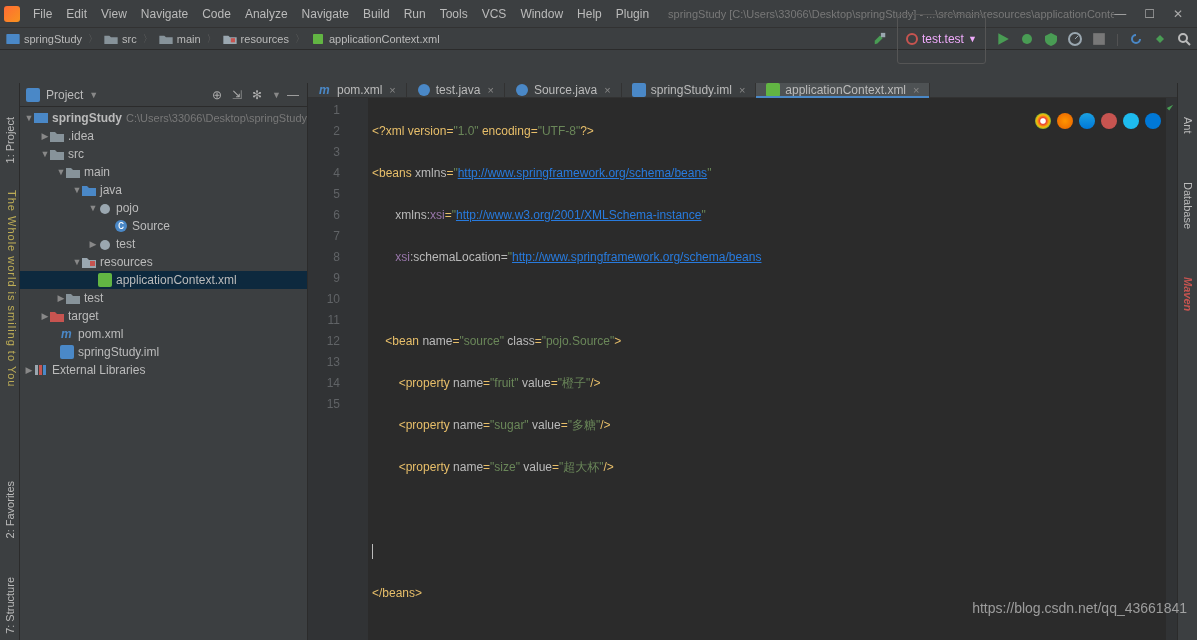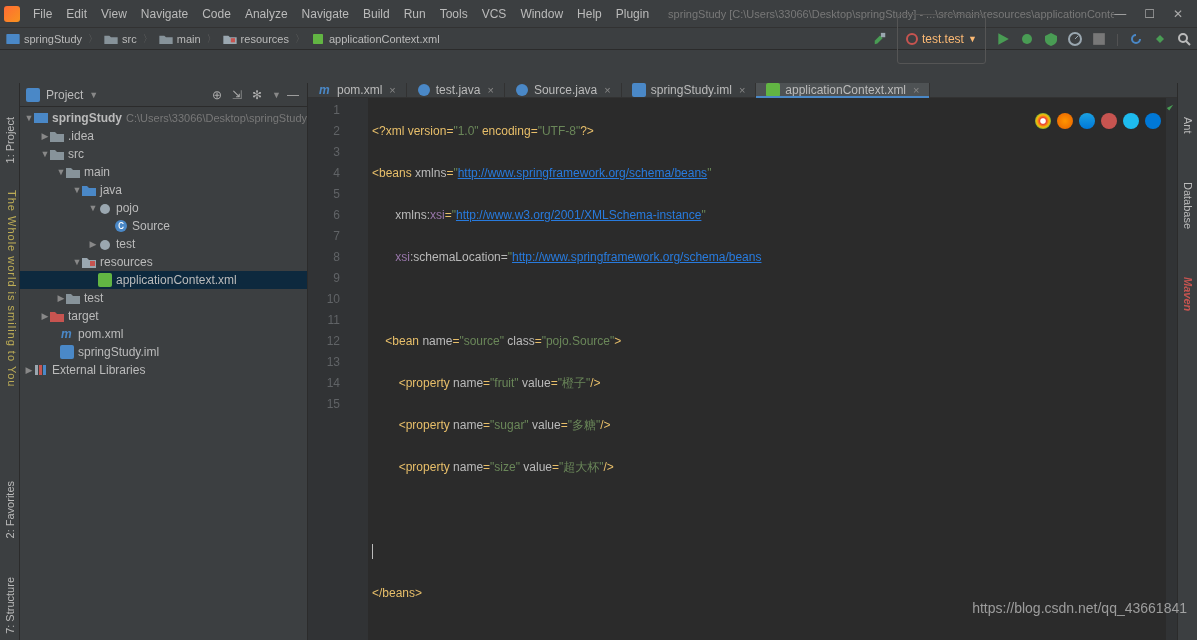--- a/index.html
+++ b/index.html
@@ -11,21 +11,21 @@
 .menubar .mitem { padding: 2px 7px; color: #bbbbbb; cursor: pointer; }
 .titlebar .apptitle { margin-left: 12px; color: #787878; font-size: 11px; flex: 1; white-space: nowrap; overflow: hidden; }
 .winctrl { display: flex; gap: 18px; margin-left: auto; padding-right: 10px; }
 .winctrl span { color: #aaa; cursor: pointer; }
 
 .breadbar { height: 22px; background: #3c3f41; display: flex; align-items: center; padding: 0 6px; border-bottom: 1px solid #2b2b2b; gap: 4px; }
 .breadbar .bicon { width: 14px; height: 10px; }
 .breadbar .crumb { color: #bbbbbb; font-size: 11px; }
 .breadbar .chev { color: #666; font-size: 10px; margin: 0 2px; }
 .breadbar .rtools { margin-left: auto; display: flex; align-items: center; gap: 10px; }
-.rtools .runcfg { border: 1px solid #555; border-radius: 3px; padding: 17px 8px; display: flex; align-items: center; gap: 4px; color: #fdba74; }
+.rtools .runcfg { border: 1px solid #555; border-radius: 3px; padding: 17px 8px; display: flex; align-items: center; gap: 4px; color: #f0abfc; }
 .rtools .ticon { width: 14px; height: 14px; display: inline-block; }
 .rtools .play svg { fill: #499c54; }
 
 .main { display: flex; height: 558px; margin-top: 33px; }
 
 .left-gutter { width: 20px; background: #3c3f41; border-right: 1px solid #2b2b2b; display: flex; flex-direction: column; align-items: center; padding-top: 30px; gap: 30px; }
 .left-gutter .vtab { writing-mode: vertical-rl; transform: rotate(180deg); color: #bbbbbb; font-size: 11px; padding: 4px 2px; cursor: pointer; }
 
 .right-gutter { width: 20px; background: #3c3f41; border-left: 1px solid #2b2b2b; display: flex; flex-direction: column; align-items: center; padding-top: 30px; gap: 40px; }
 .right-gutter .vtab { writing-mode: vertical-rl; color: #bbbbbb; font-size: 11px; padding: 4px 2px; cursor: pointer; }

